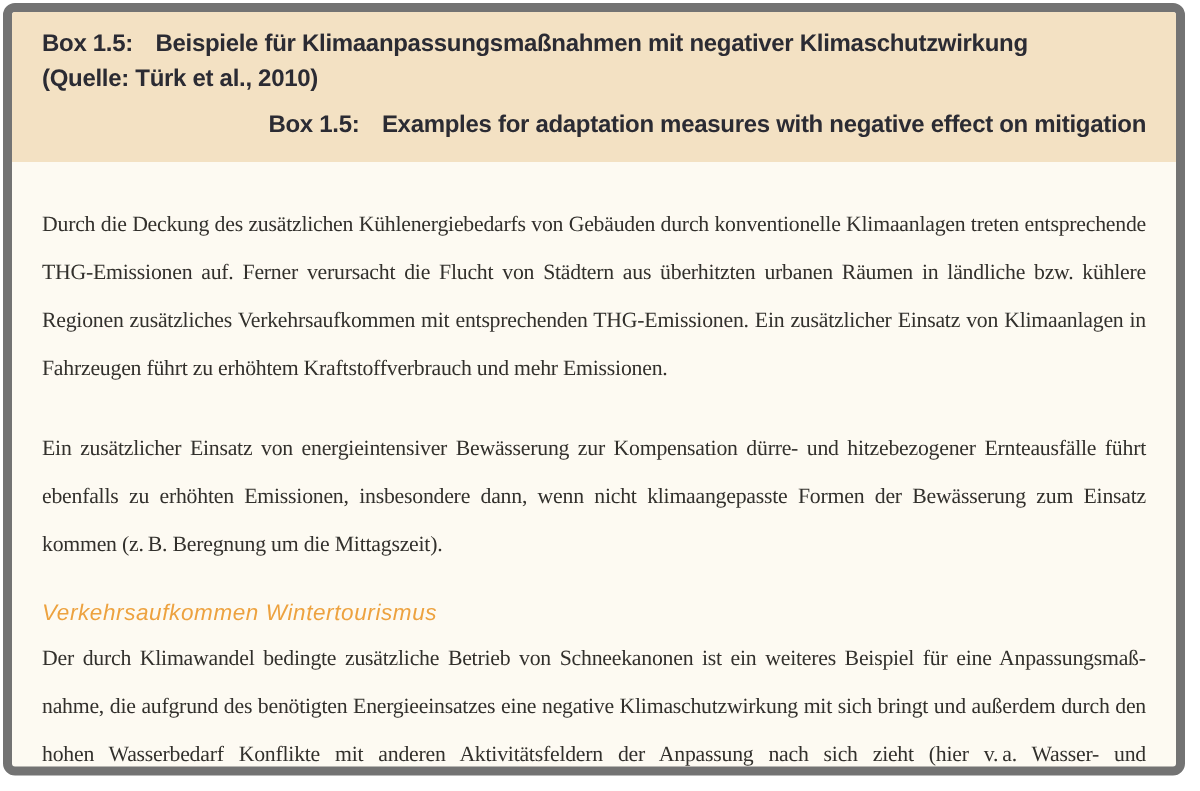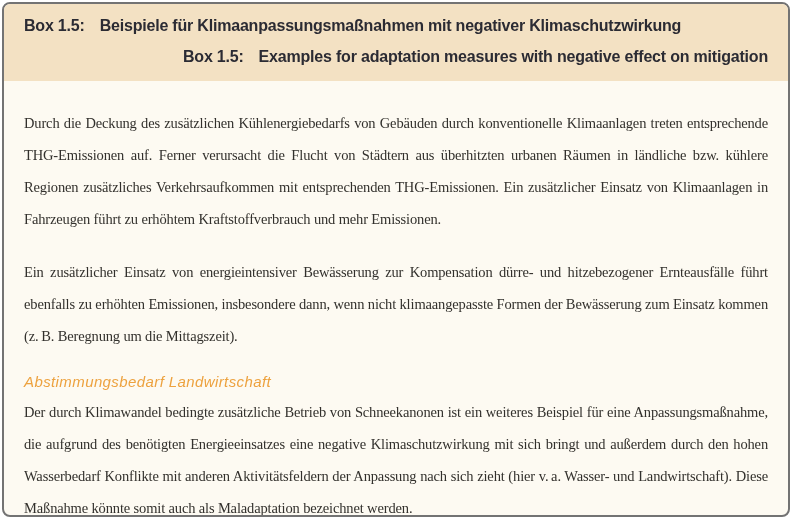--- a/index.html
+++ b/index.html
@@ -14,21 +14,21 @@
     background: #ffffff;
     overflow: hidden;
   }
   .info-box {
     position: absolute;
     left: 2px;
     top: 2px;
     width: 788px;
     height: 515px;
     box-sizing: border-box;
-    border: 2px solid #737373;
+    border: 6px solid #737373;
     border-radius: 8px;
     background: #fdfaf2;
     overflow: hidden;
   }
   .box-header {
     background: #f3e1c3;
     padding: 10px 20px 13px 20px;
     font-family: "Liberation Sans", sans-serif;
     color: #2b2b33;
     font-weight: bold;
@@ -73,35 +73,36 @@
 <body>
 
 <div class="page">
   <div class="info-box">
 
     <div class="box-header">
       <div class="header-entry">
         <div class="header-title-line">
           <span class="box-label">Box 1.5:</span><span class="box-title">Beispiele für Klimaanpassungsmaßnahmen mit negativer Klimaschutzwirkung</span>
         </div>
+        <div class="box-source">(Quelle: Türk et al., 2010)</div>
       </div>
       <div class="header-entry">
         <div class="header-title-line">
           <span class="box-label">Box 1.5:</span><span class="box-title">Examples for adaptation measures with negative effect on mitigation</span>
         </div>
       </div>
     </div>
 
     <div class="box-body">
       <div class="section">
         <p class="section-text">Durch die Deckung des zusätzlichen Kühlenergiebedarfs von Gebäuden durch konventionelle Klimaanlagen treten ent­sprechende THG-Emissionen auf. Ferner verursacht die Flucht von Städtern aus überhitzten urbanen Räumen in ländliche bzw. kühlere Regionen zusätzliches Verkehrsaufkommen mit entsprechenden THG-Emissionen. Ein zusätzlicher Einsatz von Klimaanlagen in Fahrzeugen führt zu erhöhtem Kraftstoffverbrauch und mehr Emissionen.</p>
       </div>
       <div class="section">
         <p class="section-text">Ein zusätzlicher Einsatz von energieintensiver Bewässerung zur Kompensation dürre- und hitzebezogener Ernteausfälle führt ebenfalls zu erhöhten Emissionen, insbesondere dann, wenn nicht klimaangepasste Formen der Bewässerung zum Einsatz kommen (z. B. Beregnung um die Mittagszeit).</p>
       </div>
       <div class="section">
-        <div class="section-heading">Abstimmungsbedarf Landwirtschaft</div>
+        <div class="section-heading">Verkehrsaufkommen Wintertourismus</div>
         <p class="section-text">Der durch Klimawandel bedingte zusätzliche Betrieb von Schneekanonen ist ein weiteres Beispiel für eine Anpassungsmaß­nahme, die aufgrund des benötigten Energieeinsatzes eine negative Klimaschutzwirkung mit sich bringt und außerdem durch den hohen Wasserbedarf Konflikte mit anderen Aktivitätsfeldern der Anpassung nach sich zieht (hier v. a. Wasser- und Landwirtschaft). Diese Maßnahme könnte somit auch als Maladaptation bezeichnet werden.</p>
       </div>
     </div>
 
   </div>
 </div>
 
 </body></html>

